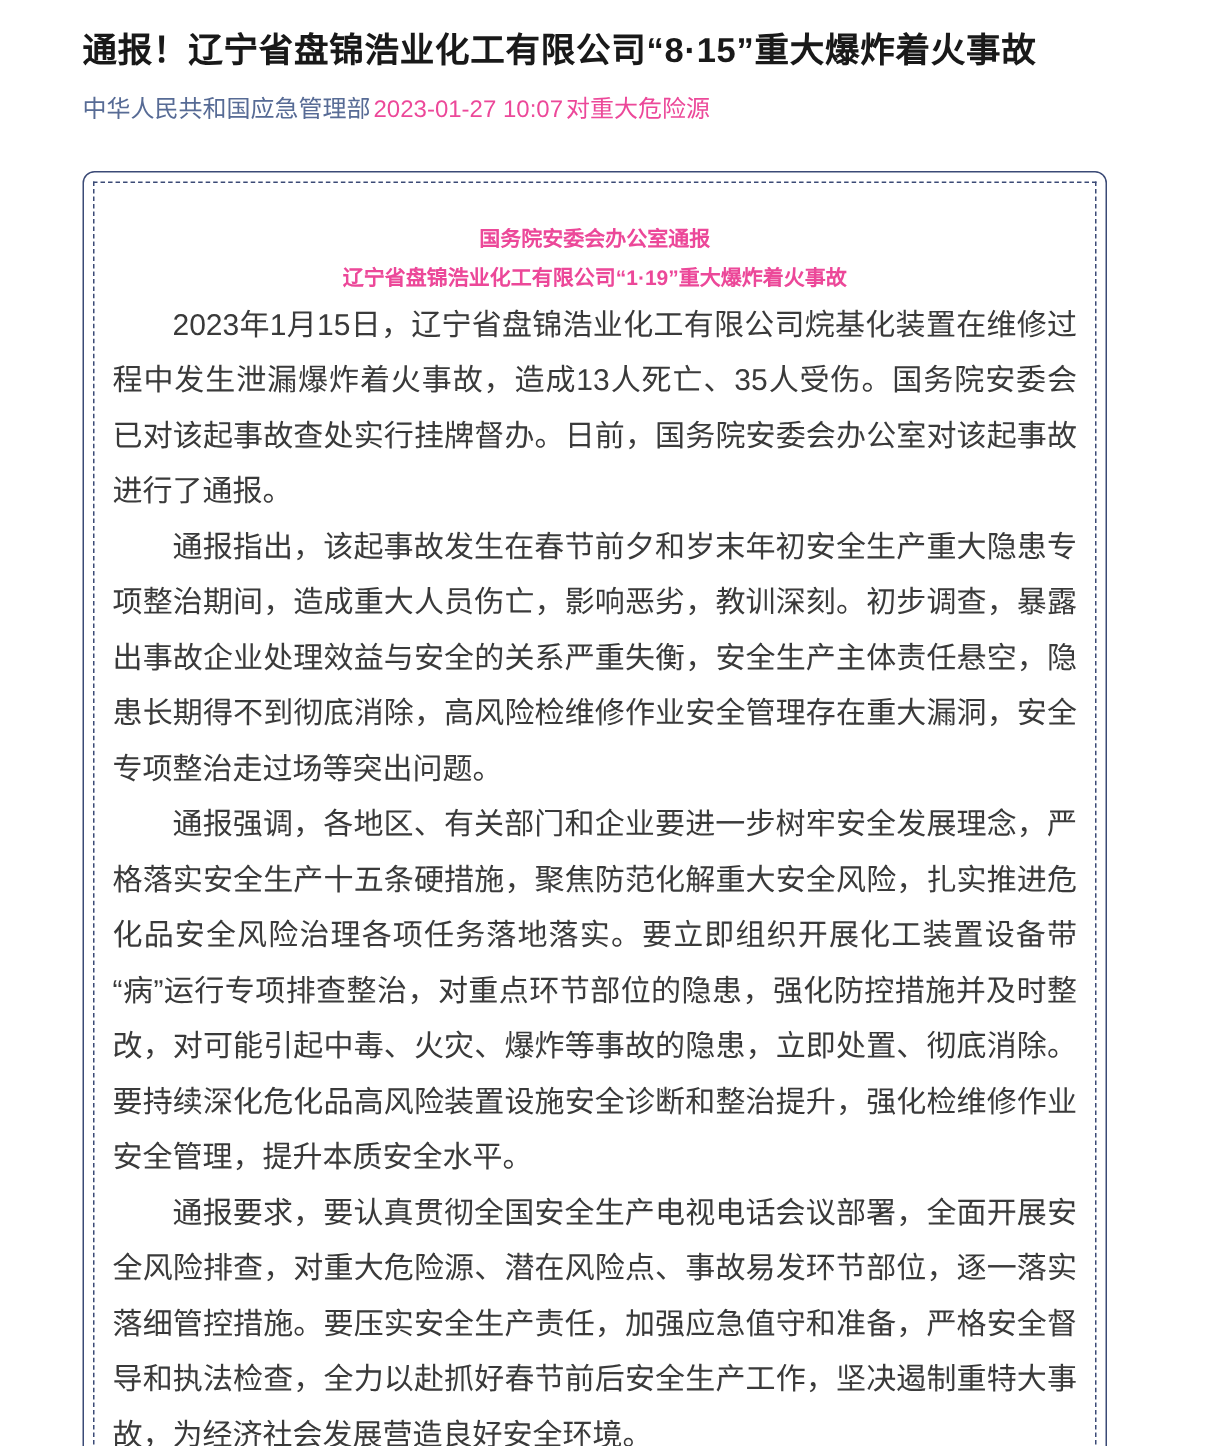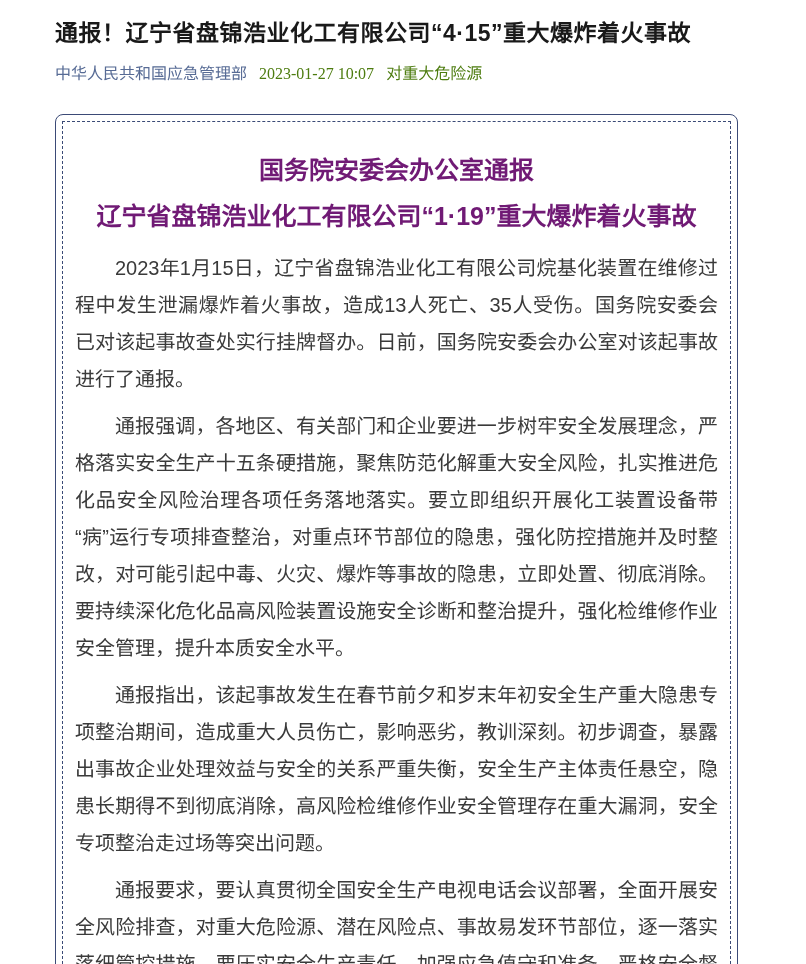--- a/index.html
+++ b/index.html
@@ -22,77 +22,76 @@
     color: #191919;
     line-height: 1.35;
     letter-spacing: 0.5px;
   }
   .byline {
     margin-top: 15px;
     font-size: 16px;
     line-height: 1.2;
     display: flex;
     align-items: baseline;
-    gap: 12px;
+    gap: 2px;
     white-space: nowrap;
   }
   .byline .account { color: #576b95; cursor: pointer; }
-  .byline .meta { color: #4d7c0f; font-family: Liberation Serif, serif; }
+  .byline .meta { color: #ec4899; }
   .notice-box {
     margin-top: 31px;
     width: 683px;
     border: 1px solid #3b4a76;
     border-radius: 8px;
     padding: 6px;
     background: #ffffff;
   }
   .notice-inner {
     border: 1px dashed #3b4a76;
     padding: 25px 12px 26px 12px;
   }
   .notice-heading {
     text-align: center;
     font-weight: 700;
-    font-size: 25px;
-    color: #701a75;
+    font-size: 14px;
+    color: #ec4899;
     line-height: 1.85;
   }
   .notice-paragraph {
-    margin-top: 10px;
     font-size: 20px;
     line-height: 1.85;
     color: #3a3a3a;
     text-indent: 2em;
     text-align: justify;
   }
 </style>
 </head>
 <body>
 
 <div class="page">
 
-  <h1 class="article-title">通报！辽宁省盘锦浩业化工有限公司“4·15”重大爆炸着火事故</h1>
+  <h1 class="article-title">通报！辽宁省盘锦浩业化工有限公司“8·15”重大爆炸着火事故</h1>
 
   <div class="byline">
     <span class="account">中华人民共和国应急管理部</span>
     <span class="meta">2023-01-27 10:07</span>
     <span class="meta">对重大危险源</span>
   </div>
 
   <div class="notice-box">
     <div class="notice-inner">
 
       <div class="notice-heading">国务院安委会办公室通报</div>
 
       <div class="notice-heading">辽宁省盘锦浩业化工有限公司“1·19”重大爆炸着火事故</div>
 
       <p class="notice-paragraph">2023年1月15日，辽宁省盘锦浩业化工有限公司烷基化装置在维修过程中发生泄漏爆炸着火事故，造成13人死亡、35人受伤。国务院安委会已对该起事故查处实行挂牌督办。日前，国务院安委会办公室对该起事故进行了通报。</p>
 
+      <p class="notice-paragraph">通报指出，该起事故发生在春节前夕和岁末年初安全生产重大隐患专项整治期间，造成重大人员伤亡，影响恶劣，教训深刻。初步调查，暴露出事故企业处理效益与安全的关系严重失衡，安全生产主体责任悬空，隐患长期得不到彻底消除，高风险检维修作业安全管理存在重大漏洞，安全专项整治走过场等突出问题。</p>
+
       <p class="notice-paragraph">通报强调，各地区、有关部门和企业要进一步树牢安全发展理念，严格落实安全生产十五条硬措施，聚焦防范化解重大安全风险，扎实推进危化品安全风险治理各项任务落地落实。要立即组织开展化工装置设备带“病”运行专项排查整治，对重点环节部位的隐患，强化防控措施并及时整改，对可能引起中毒、火灾、爆炸等事故的隐患，立即处置、彻底消除。要持续深化危化品高风险装置设施安全诊断和整治提升，强化检维修作业安全管理，提升本质安全水平。</p>
-
-      <p class="notice-paragraph">通报指出，该起事故发生在春节前夕和岁末年初安全生产重大隐患专项整治期间，造成重大人员伤亡，影响恶劣，教训深刻。初步调查，暴露出事故企业处理效益与安全的关系严重失衡，安全生产主体责任悬空，隐患长期得不到彻底消除，高风险检维修作业安全管理存在重大漏洞，安全专项整治走过场等突出问题。</p>
 
       <p class="notice-paragraph">通报要求，要认真贯彻全国安全生产电视电话会议部署，全面开展安全风险排查，对重大危险源、潜在风险点、事故易发环节部位，逐一落实落细管控措施。要压实安全生产责任，加强应急值守和准备，严格安全督导和执法检查，全力以赴抓好春节前后安全生产工作，坚决遏制重特大事故，为经济社会发展营造良好安全环境。</p>
 
     </div>
   </div>
 
 </div>
 
 </body></html>

